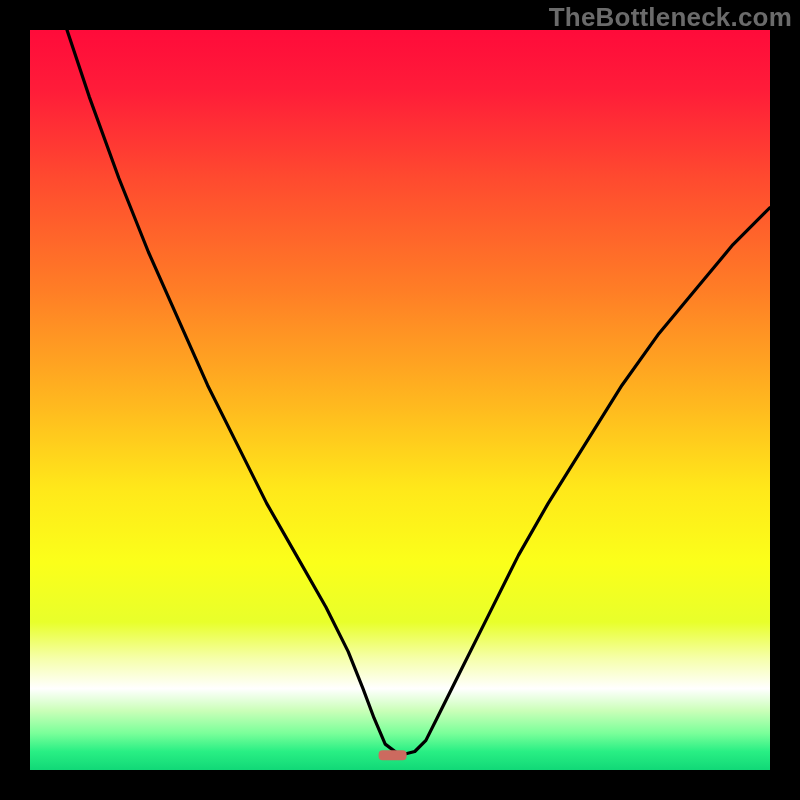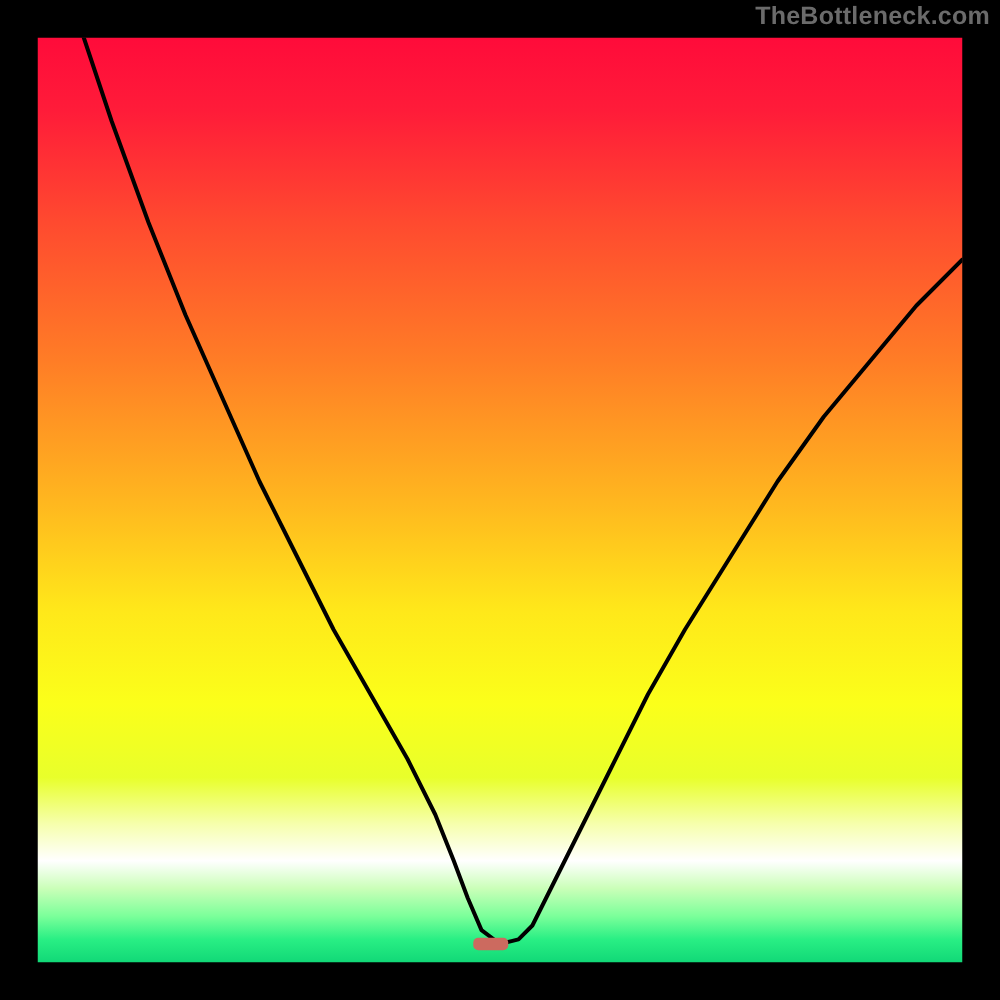--- a/index.html
+++ b/index.html
@@ -15,21 +15,21 @@
     position: relative;
     width: 800px;
     height: 800px;
     background: #000;
   }
   .watermark {
     position: absolute;
     top: 2px;
     right: 8px;
     color: #6b6b6b;
-    font-size: 20px;
+    font-size: 26px;
     font-weight: 600;
     letter-spacing: 0.2px;
     z-index: 10;
     user-select: none;
   }
   svg.plot {
     position: absolute;
     left: 30px;
     top: 30px;
     width: 740px;

